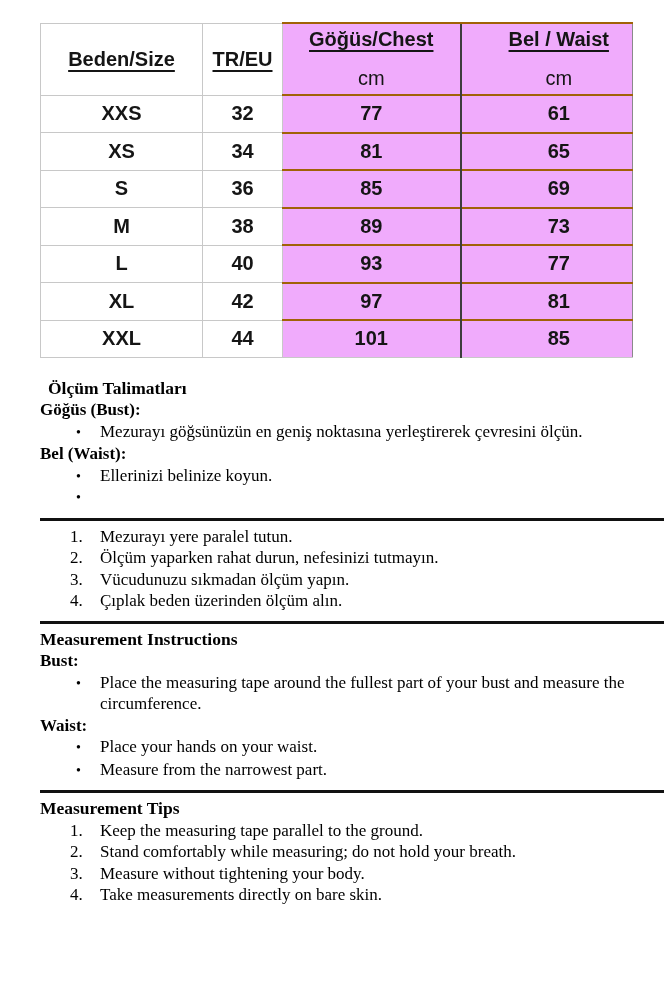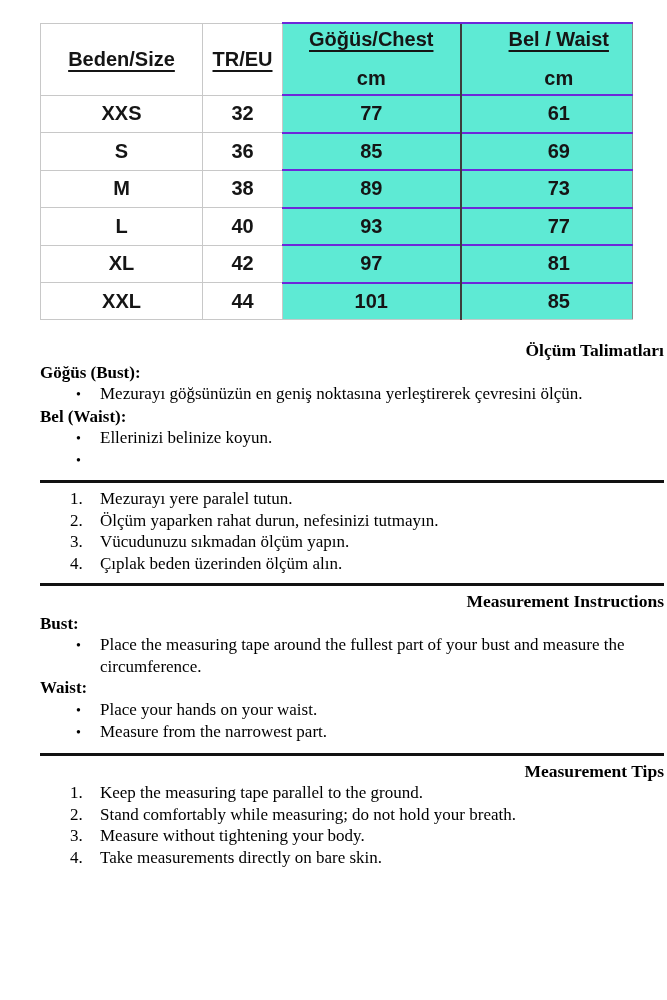--- a/index.html
+++ b/index.html
@@ -40,51 +40,50 @@
     height: 70px;
     font-size: 20px;
     font-weight: bold;
   }
   .size-table td {
     height: 35.5px;
     font-size: 20px;
     font-weight: bold;
   }
   .size-table .gray {
-    background: #5eead4;
-    border-top: 2px solid #6d28d9;
+    background: #f0abfc;
+    border-top: 2px solid #a16207;
   }
   
   .size-table .gray.divider { border-left: 2px solid #3d3d3d; }
   .size-table .gray.lastcol { border-right: 1px solid #8a8a8a; padding-left: 24px; }
 
   .hu {
     text-decoration: underline;
     text-decoration-thickness: 2px;
     text-underline-offset: 4px;
   }
   .hsub {
     display: block;
     margin-top: 16px;
-    font-weight: bold;
+    font-weight: normal;
   }
 
   
   .sections {
     margin-top: 20px;
     width: 624px;
     font-family: "Liberation Serif", serif;
     font-size: 17px;
     line-height: 21.5px;
     color: #000000;
   }
   .sec-title {
     font-weight: bold;
     font-size: 17.5px;
-    text-align: right;
   }
   .sec-title.indent { padding-left: 8px; }
   .subheading { font-weight: bold; }
   .list-line { display: flex; align-items: baseline; }
   .marker { flex: none; }
   .marker.bullet {
     margin-left: 36px;
     width: 24px;
     font-size: 14px;
   }
@@ -130,20 +129,26 @@
       </tr>
     </thead>
     <tbody>
         <tr>
           <td>XXS</td>
           <td>32</td>
           <td class="gray">77</td>
           <td class="gray divider lastcol">61</td>
         </tr>
         <tr>
+          <td>XS</td>
+          <td>34</td>
+          <td class="gray">81</td>
+          <td class="gray divider lastcol">65</td>
+        </tr>
+        <tr>
           <td>S</td>
           <td>36</td>
           <td class="gray">85</td>
           <td class="gray divider lastcol">69</td>
         </tr>
         <tr>
           <td>M</td>
           <td>38</td>
           <td class="gray">89</td>
           <td class="gray divider lastcol">73</td>

